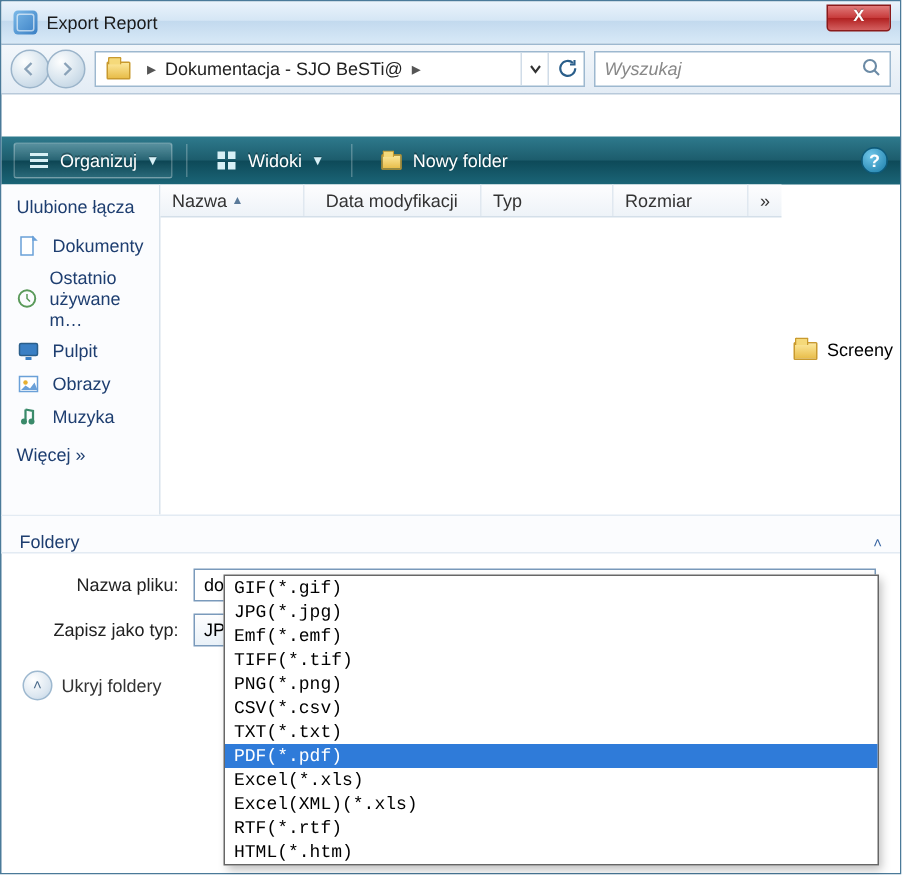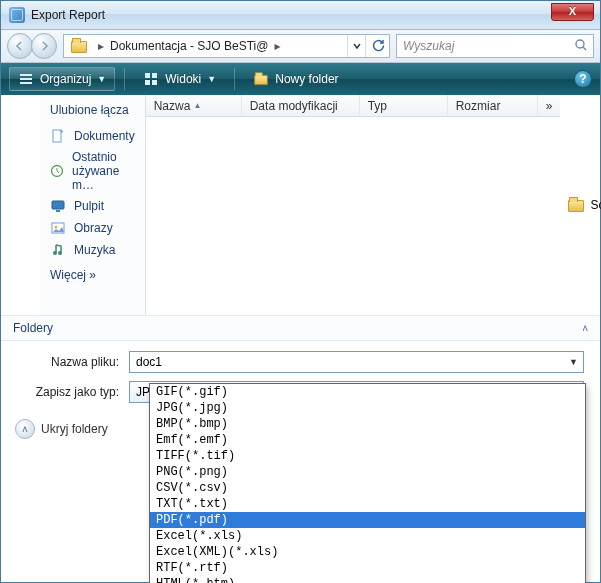--- a/index.html
+++ b/index.html
@@ -84,21 +84,21 @@
   }
   .searchbar{
     width:198px;height:24px;border:1px solid #9db8cf;background:#fff;
     display:flex;align-items:center;padding:0 6px;color:#888;font-style:italic;
     position:relative;
   }
   .searchbar .mag{position:absolute;right:5px;top:3px;color:#6b8aa5;font-style:normal;}
   .toolbar{
     height:32px;
     background: linear-gradient(to bottom,#2e7a8d 0%,#1d5d6d 48%,#0e4a59 52%,#1b6577 100%);
-    display:flex;align-items:center;padding:0 8px;gap:5px;color:#fff;
+    display:flex;align-items:center;padding:0 8px;gap:5px;color:#fff;margin-top:28px;
   }
   .tbtn{
     display:flex;align-items:center;gap:6px;padding:3px 8px;
     border:1px solid transparent;border-radius:2px;
     text-shadow:0 -1px 0 rgba(0,0,0,.3);
   }
   .tbtn.lead{
     background:linear-gradient(to bottom,rgba(255,255,255,.22),rgba(255,255,255,.05) 48%,rgba(0,0,0,.05) 52%,rgba(255,255,255,.08));
     border-color:rgba(255,255,255,.25);
   }
@@ -107,42 +107,42 @@
   .ticon{width:16px;height:16px;display:flex;align-items:center;justify-content:center;}
   .help-btn{
     margin-left:auto;width:18px;height:18px;border-radius:50%;
     background:radial-gradient(circle at 35% 30%,#6fc5e8,#1a7ca8);
     color:#fff;display:flex;align-items:center;justify-content:center;
     font-weight:bold;border:1px solid #0d5a7a;
   }
   .body-area{display:flex;height:220px;}
   .sidebar{
     width:190px;border-right:1px solid #d9e3ec;
-    padding:8px 10px;background:#fbfcfe;margin-left:39px;
+    padding:8px 10px;background:#fbfcfe;
   }
   .side-head{color:#1e3e70;margin-bottom:8px;}
   .fav-item{display:flex;align-items:center;gap:8px;padding:3px 0;color:#1e3e70;cursor:default;}
   .fav-ico{width:16px;height:16px;display:flex;align-items:center;justify-content:center;}
   .filelist{flex:1;display:flex;flex-direction:row;}
   .columns{
     height:22px;display:flex;align-items:center;
     background:linear-gradient(#fdfdfe,#eef3f8);
     border-bottom:1px solid #d4dfe9;font-size:11px;color:#333;
   }
   .col{padding:0 8px;border-right:1px solid #e0e8f0;height:100%;display:flex;align-items:center;gap:3px;}
   .col.name{width:96px;}
-  .col.date{width:118px;}
+  .col.date{width:118px;justify-content:center;}
   .col.type{width:88px;}
   .col.size{width:90px;}
   .col.more{flex:1;justify-content:flex-end;border-right:none;}
   .sort-caret{font-size:8px;color:#5a7a99;}
   .filerow{display:flex;align-items:center;gap:6px;padding:4px 8px;}
   .folders-bar{
     height:26px;border-top:1px solid #e3ebf3;border-bottom:1px solid #e3ebf3;
-    display:flex;align-items:center;justify-content:space-between;
+    display:flex;align-items:flex-end;justify-content:space-between;
     padding:0 12px;color:#1e3e70;background:#fbfcfe;
   }
   .chev{font-size:10px;color:#3a66a3;}
   .form-zone{padding:10px 16px 4px 16px;}
   .form-row{display:flex;align-items:center;margin-bottom:8px;}
   .form-label{width:112px;text-align:right;padding-right:10px;color:#222;}
   .combo{
     flex:1;height:22px;border:1px solid #7a9abb;background:#fff;
     display:flex;align-items:center;padding:0 6px;position:relative;
   }
@@ -365,21 +365,20 @@
   </div>
 
   <div class="hide-folders">
     <span class="round">˄</span>
     <span>Ukryj foldery</span>
   </div>
 
   <div class="dropdown" id="type-dropdown">
       <div class="dd-item">GIF(*.gif)</div>
       <div class="dd-item">JPG(*.jpg)</div>
-      <div class="dd-item">BMP(*.bmp)</div>
       <div class="dd-item">Emf(*.emf)</div>
       <div class="dd-item">TIFF(*.tif)</div>
       <div class="dd-item">PNG(*.png)</div>
       <div class="dd-item">CSV(*.csv)</div>
       <div class="dd-item">TXT(*.txt)</div>
       <div class="dd-item sel">PDF(*.pdf)</div>
       <div class="dd-item">Excel(*.xls)</div>
       <div class="dd-item">Excel(XML)(*.xls)</div>
       <div class="dd-item">RTF(*.rtf)</div>
       <div class="dd-item">HTML(*.htm)</div>

